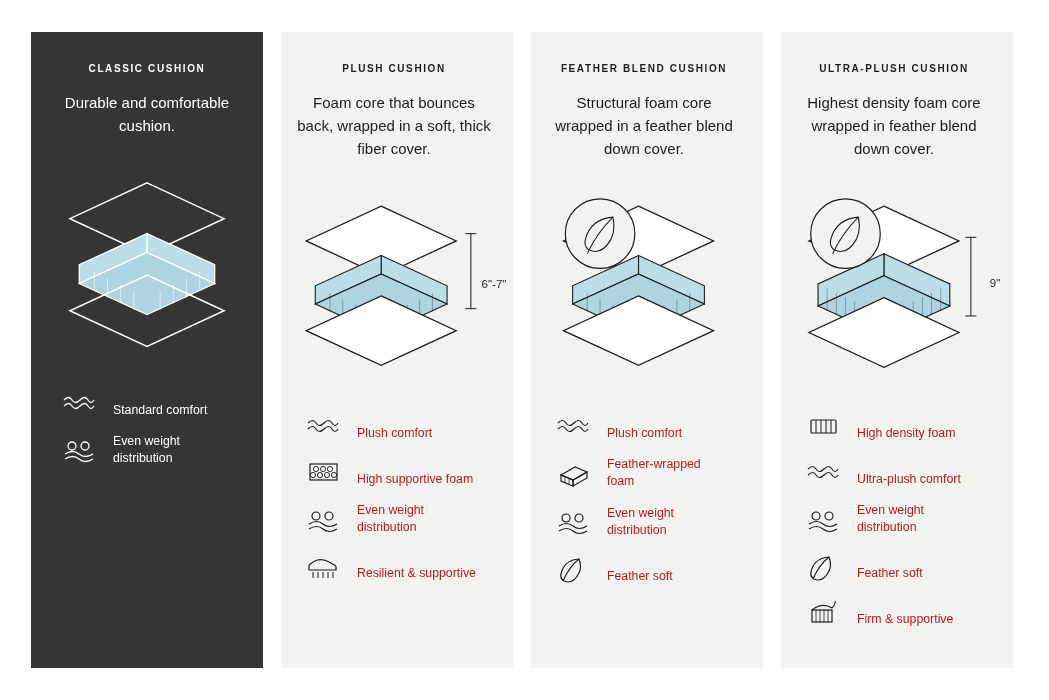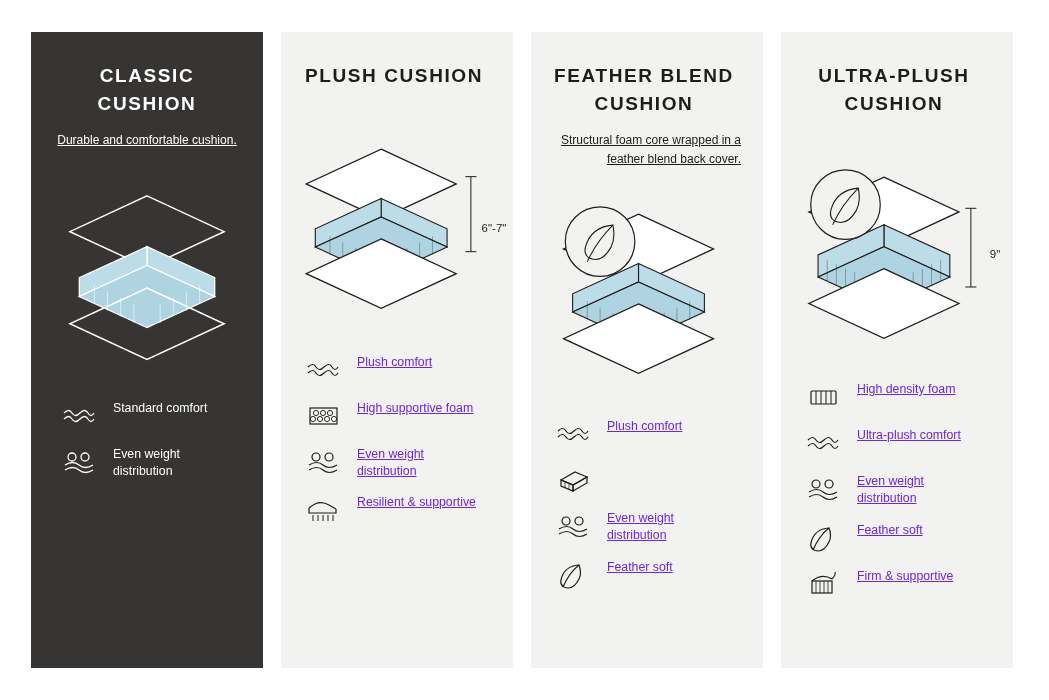--- a/index.html
+++ b/index.html
@@ -35,73 +35,72 @@
   .card.dark {
     background: #373533;
     color: #ffffff;
   }
   .card.light {
     background: #f2f2f1;
     color: #1d1d1b;
     padding-left: 16px;
   }
   .card-title {
-    font-size: 19px;
+    font-size: 10px;
     font-weight: bold;
     letter-spacing: 1.6px;
     text-align: center;
     line-height: 1.45;
     margin: 0 0 14px 0;
     text-transform: uppercase;
   }
   .card-desc {
-    font-size: 12px;
+    font-size: 15px;
     line-height: 1.55;
-    text-align: right;
+    text-align: center;
     margin: 0;
     max-width: 196px;
-    text-decoration: underline;
   }
   .illustration {
     margin-top: 14px;
     height: 218px;
     display: flex;
     align-items: center;
     justify-content: center;
     width: 100%;
   }
   .features {
     margin-top: 18px;
     width: 100%;
     display: flex;
     flex-direction: column;
     gap: 14px;
     padding-left: 6px;
     box-sizing: border-box;
   }
   .feature {
     display: flex;
-    align-items: flex-start;
+    align-items: flex-end;
     gap: 14px;
   }
   .feature-icon {
     width: 40px;
     min-width: 40px;
     height: 32px;
     display: flex;
     align-items: center;
     justify-content: center;
   }
   .feature-label {
     font-size: 12.3px;
     line-height: 1.4;
     max-width: 120px;
   }
   .dark .feature-label { color: #ffffff; }
-  .light .feature-label { color: #6d28d9; text-decoration: underline; }
+  .light .feature-label { color: #b91c1c; }
   svg { display: block; }
 </style>
 </head>
 <body>
 
 <div class="board">
 
   <div class="card dark">
     <h2 class="card-title">CLASSIC CUSHION</h2>
     <p class="card-desc">Durable and comfortable cushion.</p>
@@ -150,20 +149,21 @@
             <path d="M3 21 q8 -5 14 0 t14 0" fill="none" stroke="#ffffff" stroke-width="1.3"></path>
           </svg>
         </span>
         <span class="feature-label">Even weight distribution</span>
       </div>
     </div>
   </div>
 
   <div class="card light">
     <h2 class="card-title">PLUSH CUSHION</h2>
+    <p class="card-desc">Foam core that bounces back, wrapped in a soft, thick fiber cover.</p>
 
     <div class="illustration">
       <svg width="212" height="205" viewBox="0 0 212 205">
         <polygon points="92,18 174,56 92,94 10,56" fill="#ffffff" stroke="#1d1d1b" stroke-width="1.4"></polygon>
         <g>
           <polygon points="92,72 164,105 164,125 92,92" fill="#bcdde8" stroke="#1d1d1b" stroke-width="1.2"></polygon>
           <polygon points="92,72 20,105 20,125 92,92" fill="#bcdde8" stroke="#1d1d1b" stroke-width="1.2"></polygon>
           <polygon points="92,92 164,125 92,158 20,125" fill="#aed4e2" stroke="#1d1d1b" stroke-width="1.2"></polygon>
           <g stroke="#1d1d1b" stroke-width="0.6" opacity="0.6">
             <line x1="36" y1="113" x2="36" y2="133"></line>
@@ -239,21 +239,21 @@
             </g>
           </svg>
         </span>
         <span class="feature-label">Resilient &amp; supportive</span>
       </div>
     </div>
   </div>
 
   <div class="card light">
     <h2 class="card-title">FEATHER BLEND CUSHION</h2>
-    <p class="card-desc">Structural foam core wrapped in a feather blend back cover.</p>
+    <p class="card-desc">Structural foam core wrapped in a feather blend down cover.</p>
 
     <div class="illustration">
       <svg width="212" height="205" viewBox="0 0 212 205">
         <polygon points="100,18 182,56 100,94 18,56" fill="#ffffff" stroke="#1d1d1b" stroke-width="1.4"></polygon>
         <g>
           <polygon points="100,72 172,105 172,125 100,92" fill="#bcdde8" stroke="#1d1d1b" stroke-width="1.2"></polygon>
           <polygon points="100,72 28,105 28,125 100,92" fill="#bcdde8" stroke="#1d1d1b" stroke-width="1.2"></polygon>
           <polygon points="100,92 172,125 100,158 28,125" fill="#aed4e2" stroke="#1d1d1b" stroke-width="1.2"></polygon>
           <g stroke="#1d1d1b" stroke-width="0.6" opacity="0.6">
             <line x1="44" y1="113" x2="44" y2="133"></line>
@@ -291,20 +291,21 @@
           <svg width="36" height="28" viewBox="0 0 36 28">
             <polygon points="6,14 20,6 32,11 18,19" fill="none" stroke="#1d1d1b" stroke-width="1.2"></polygon>
             <polygon points="6,14 6,20 18,25 18,19" fill="none" stroke="#1d1d1b" stroke-width="1.2"></polygon>
             <polygon points="18,19 18,25 32,17 32,11" fill="none" stroke="#1d1d1b" stroke-width="1.2"></polygon>
             <g stroke="#1d1d1b" stroke-width="0.7">
               <line x1="10" y1="16" x2="10" y2="22"></line>
               <line x1="14" y1="18" x2="14" y2="24"></line>
             </g>
           </svg>
         </span>
+        <span class="feature-label">Feather-wrapped foam</span>
       </div>
       <div class="feature">
         <span class="feature-icon">
           <svg width="34" height="26" viewBox="0 0 34 26">
             <circle cx="10" cy="8" r="4" fill="none" stroke="#1d1d1b" stroke-width="1.2"></circle>
             <circle cx="23" cy="8" r="4" fill="none" stroke="#1d1d1b" stroke-width="1.2"></circle>
             <path d="M3 16 q8 -5 14 0 t14 0" fill="none" stroke="#1d1d1b" stroke-width="1.2"></path>
             <path d="M3 21 q8 -5 14 0 t14 0" fill="none" stroke="#1d1d1b" stroke-width="1.2"></path>
           </svg>
         </span>
@@ -317,20 +318,21 @@
             <path d="M5 26 q6 -14 16 -22" fill="none" stroke="#1d1d1b" stroke-width="1.1"></path>
           </svg>
         </span>
         <span class="feature-label">Feather soft</span>
       </div>
     </div>
   </div>
 
   <div class="card light">
     <h2 class="card-title">ULTRA-PLUSH CUSHION</h2>
+    <p class="card-desc">Highest density foam core wrapped in feather blend down cover.</p>
 
     <div class="illustration">
       <svg width="212" height="205" viewBox="0 0 212 205">
         <polygon points="95,18 177,56 95,94 13,56" fill="#ffffff" stroke="#1d1d1b" stroke-width="1.4"></polygon>
         <g>
           <polygon points="95,70 167,103 167,127 95,94" fill="#bcdde8" stroke="#1d1d1b" stroke-width="1.2"></polygon>
           <polygon points="95,70 23,103 23,127 95,94" fill="#bcdde8" stroke="#1d1d1b" stroke-width="1.2"></polygon>
           <polygon points="95,94 167,127 95,160 23,127" fill="#aed4e2" stroke="#1d1d1b" stroke-width="1.2"></polygon>
           <g stroke="#1d1d1b" stroke-width="0.6" opacity="0.6">
             <line x1="33" y1="108" x2="33" y2="132"></line>

